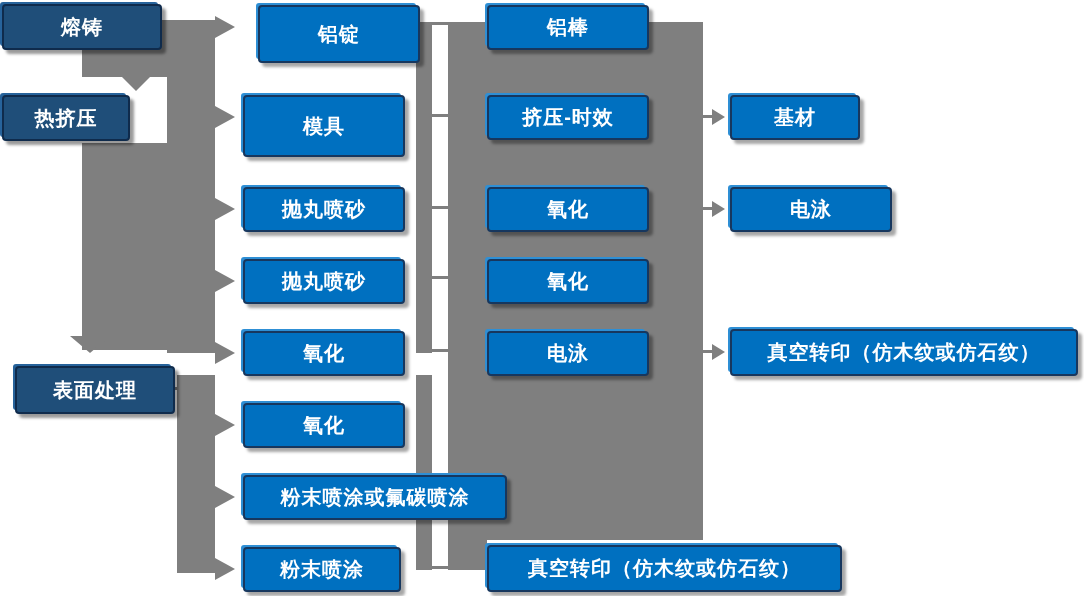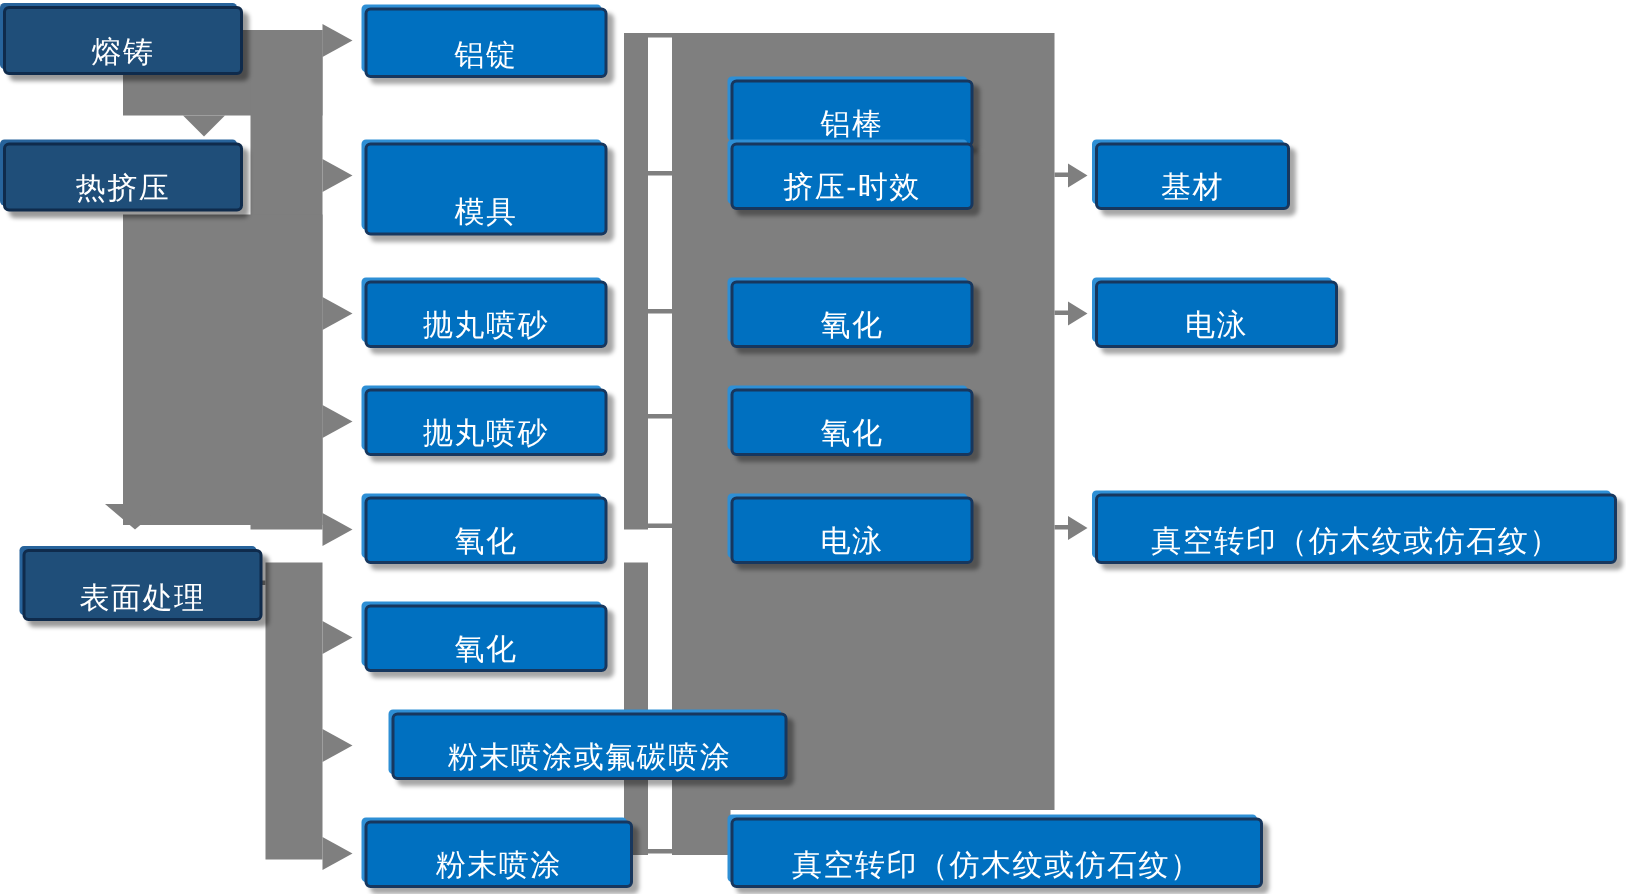--- a/index.html
+++ b/index.html
@@ -18,22 +18,22 @@
       border-left:13px solid #7F7F7F;}
   .td{position:absolute;width:0;height:0;z-index:1;
       border-left:14px solid transparent;border-right:14px solid transparent;
       border-top:14px solid #7F7F7F;}
   .td2{position:absolute;width:0;height:0;z-index:1;
       border-left:20px solid transparent;border-right:20px solid transparent;
       border-top:17px solid #7F7F7F;}
   
   .node{
     position:absolute;z-index:2;box-sizing:border-box;
-    display:flex;align-items:flex-end;justify-content:center;
-    color:#fff;font-weight:normal;font-size:20px;letter-spacing:1px;
+    display:flex;align-items:center;justify-content:center;
+    color:#fff;font-weight:bold;font-size:20px;letter-spacing:1px;
     background:#0070C0;border:2px solid #17375E;border-radius:4px;
     box-shadow:-3px -3px 0 -1px #2E8FD5, 4px 4px 3px rgba(0,0,0,0.35);
     white-space:nowrap;
   }
   .node.dark{background:#1F4E79;border-color:#0F2B4C;
     box-shadow:-3px -3px 0 -1px #27639B, 4px 4px 3px rgba(0,0,0,0.4);}
 </style>
 </head>
 <body>
 
@@ -73,53 +73,53 @@
   <div class="ln" style="left:703px;top:115px;width:10px;"></div>
   <div class="trs" style="left:712px;top:109px;"></div>
   <div class="ln" style="left:703px;top:207px;width:10px;"></div>
   <div class="trs" style="left:712px;top:201px;"></div>
   <div class="ln" style="left:703px;top:350px;width:10px;"></div>
   <div class="trs" style="left:712px;top:344px;"></div>
 
   <div class="node dark" style="left:2px;top:4px;width:160px;height:46px;">
       <span>熔铸</span>
     </div>
-  <div class="node dark" style="left:2px;top:95px;width:160px;height:46px;">
+  <div class="node dark" style="left:2px;top:95px;width:128px;height:46px;">
       <span>热挤压</span>
     </div>
   <div class="node dark" style="left:2px;top:366px;width:160px;height:48px;margin-left:13px;">
       <span>表面处理</span>
     </div>
 
-  <div class="node" style="left:243px;top:5px;width:162px;height:47px;">
+  <div class="node" style="left:258px;top:5px;width:162px;height:58px;">
       <span>铝锭</span>
     </div>
   <div class="node" style="left:243px;top:95px;width:162px;height:62px;">
       <span>模具</span>
     </div>
   <div class="node" style="left:243px;top:187px;width:162px;height:45px;">
       <span>抛丸喷砂</span>
     </div>
   <div class="node" style="left:243px;top:259px;width:162px;height:45px;">
       <span>抛丸喷砂</span>
     </div>
   <div class="node" style="left:243px;top:331px;width:162px;height:45px;">
       <span>氧化</span>
     </div>
   <div class="node" style="left:243px;top:403px;width:162px;height:45px;">
       <span>氧化</span>
     </div>
-  <div class="node" style="left:243px;top:475px;width:264px;height:45px;margin-left:18px;">
+  <div class="node" style="left:243px;top:475px;width:264px;height:45px;">
       <span>粉末喷涂或氟碳喷涂</span>
     </div>
-  <div class="node" style="left:243px;top:547px;width:179px;height:45px;">
+  <div class="node" style="left:243px;top:547px;width:158px;height:45px;">
       <span>粉末喷涂</span>
     </div>
 
-  <div class="node" style="left:487px;top:5px;width:162px;height:45px;margin-top:48px;">
+  <div class="node" style="left:487px;top:5px;width:162px;height:45px;">
       <span>铝棒</span>
     </div>
   <div class="node" style="left:487px;top:95px;width:162px;height:45px;">
       <span>挤压-时效</span>
     </div>
   <div class="node" style="left:487px;top:187px;width:162px;height:45px;">
       <span>氧化</span>
     </div>
   <div class="node" style="left:487px;top:259px;width:162px;height:45px;">
       <span>氧化</span>

